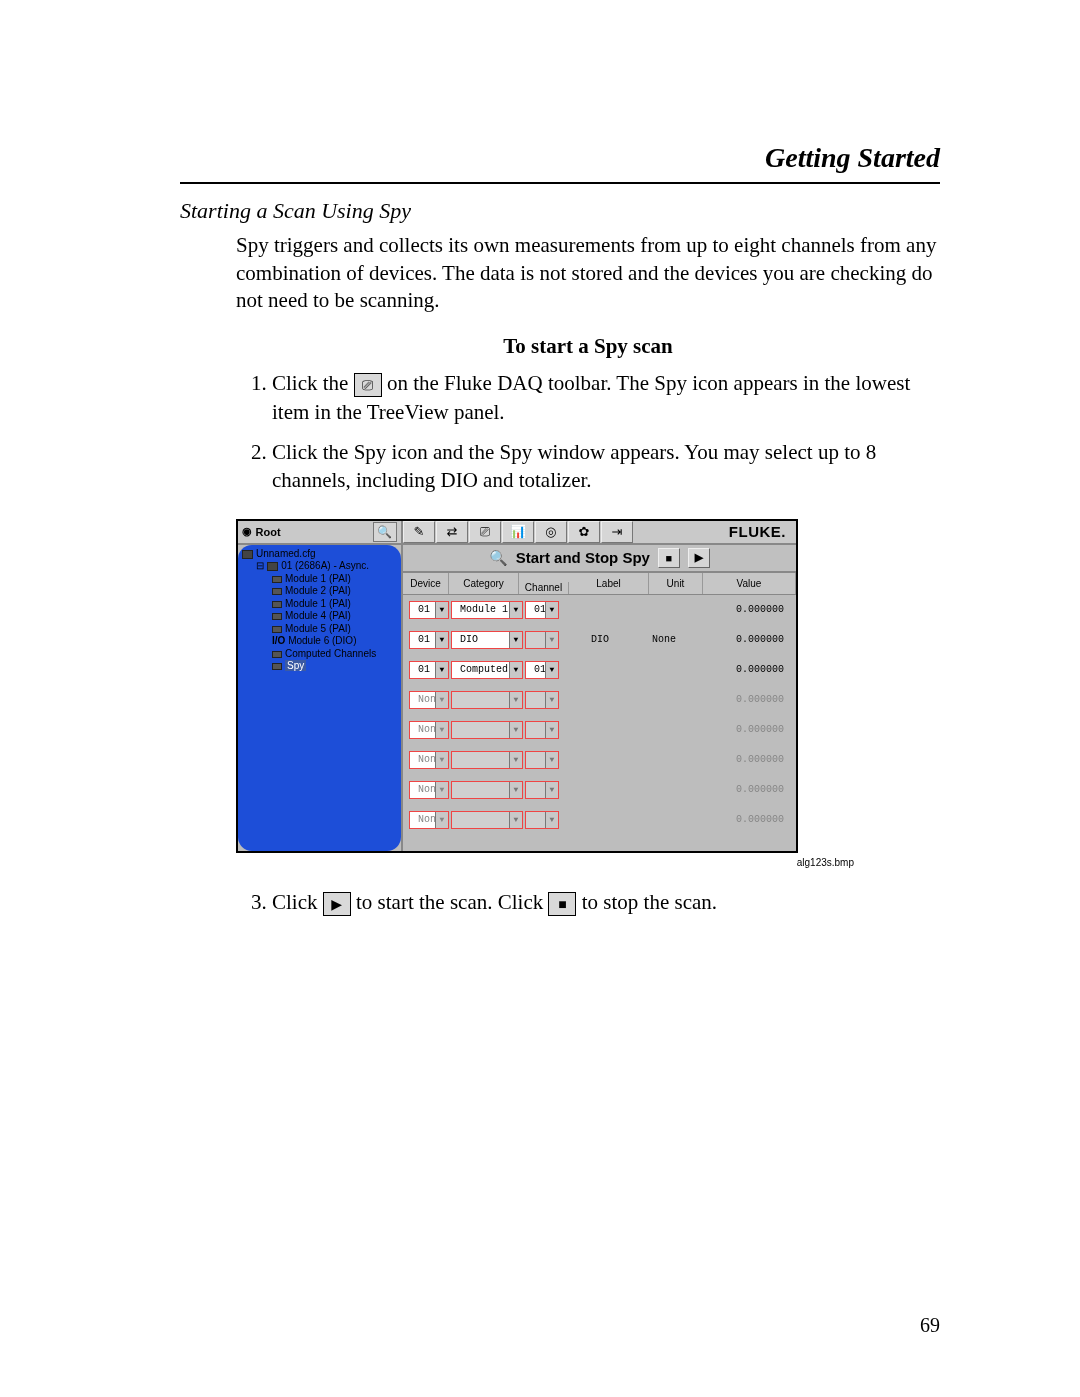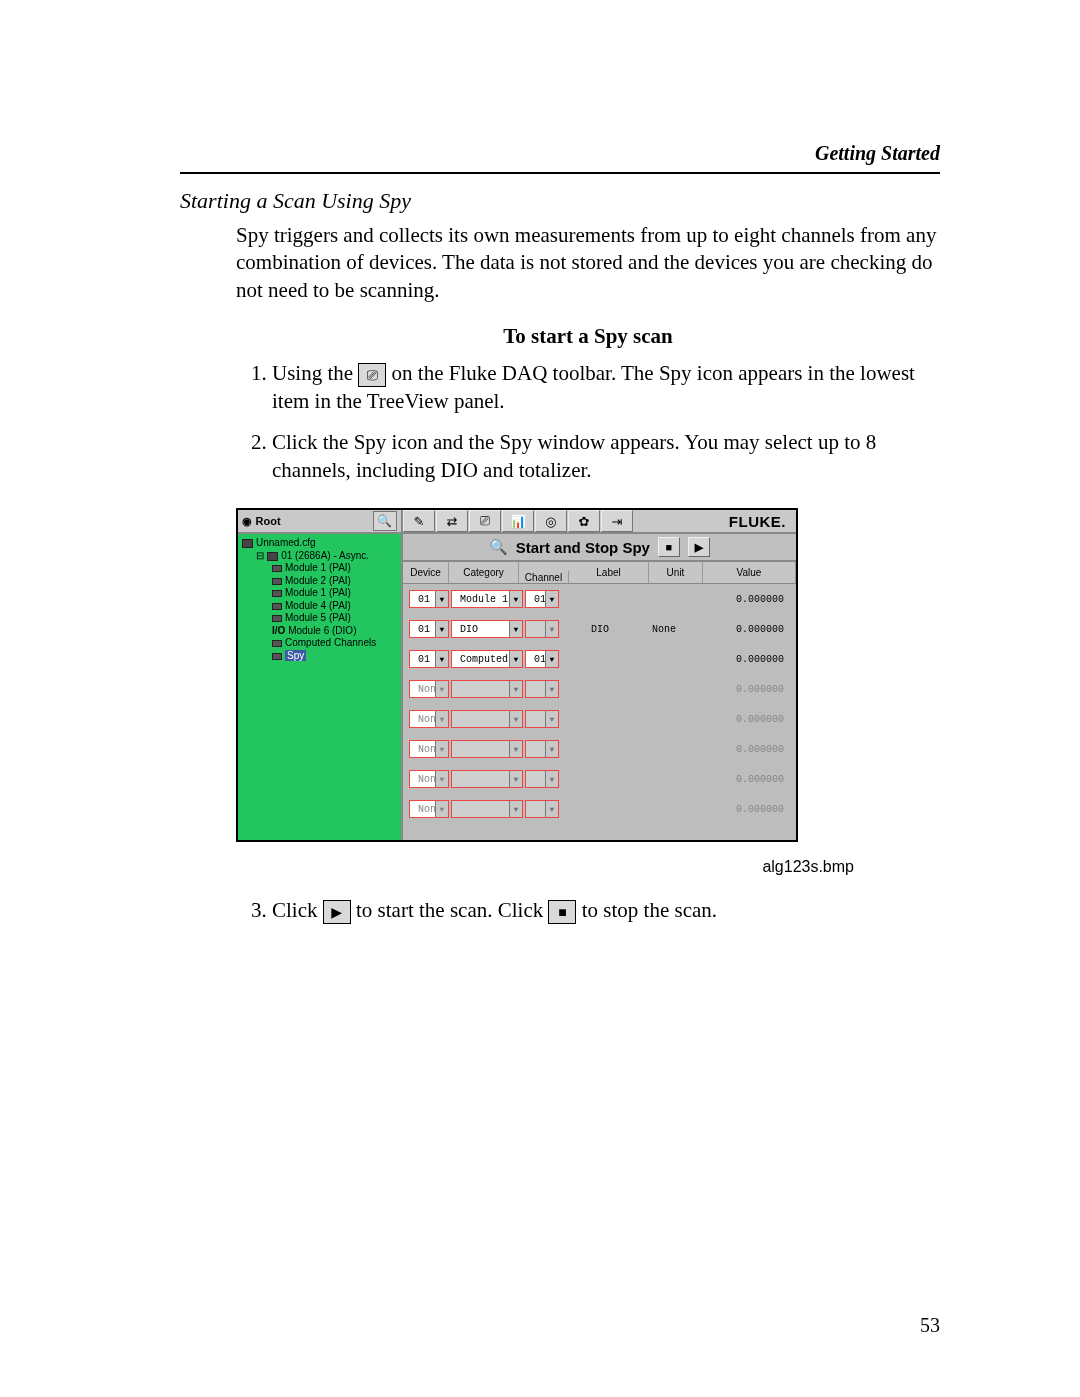--- a/index.html
+++ b/index.html
@@ -10,21 +10,21 @@
     color: #000;
     width: 1080px;
     height: 1397px;
     position: relative;
   }
   .page {
     padding: 140px 140px 60px 180px;
   }
   .hdr {
     text-align: right;
-    font-size: 20px;
+    font-size: 28px;
     line-height: 1.3;
     margin-bottom: 0;
   }
   .hdr-top { font-style: italic; font-weight: bold; }
   .hdr-sub { font-style: italic; }
   .rule {
     border-top: 2px solid #000;
     margin: 6px 0 14px 0;
   }
   .sect {
@@ -79,25 +79,26 @@
   .magnifier {
     margin-left: auto;
     width: 24px; height: 20px;
     border: 1px solid #777;
     background: #d6d6d6;
     display:flex;align-items:center;justify-content:center;
     font-size:12px;
   }
   .tree-body {
     flex: 1;
-    background: #22c55e;
+    background: #1d4ed8;
     font-size: 10px;
     line-height: 1.25;
     padding: 3px 3px 3px 4px;
     overflow: hidden;
+    border-radius: 14px;
   }
   .tree-body .node { white-space: nowrap; }
   .tree-body .n0 { padding-left: 0; }
   .tree-body .n1 { padding-left: 14px; }
   .tree-body .n2 { padding-left: 30px; }
   .tree-ico { display:inline-block; width:11px;height:9px;background:#444;margin-right:3px;border:1px solid #222;vertical-align:middle;}
   .tree-ico.sm{width:10px;height:7px;background:#555;}
   .tree-sel{background:#3b5aa3;color:#fff;padding:0 2px;}
 
   .right-col { flex:1; display:flex; flex-direction:column; }
@@ -178,23 +179,23 @@
     font-size:8px;
   }
   .dd-dev{width:40px;} .dd-cat{width:72px;} .dd-chan{width:34px;}
   .lab{width:78px;text-align:center;}
   .unit{width:50px;text-align:center;}
   .val{flex:1;text-align:right;padding-right:6px;}
   .dim{color:#868686;}
 
   .caption {
     text-align:right;
-    font-size:16px;
+    font-size:10px;
     font-family: Arial, sans-serif;
-    margin: 16px 0 20px 0;
+    margin: 4px 0 20px 0;
     width:618px;
   }
   .page-num {
     position:absolute;
     bottom:60px; right:140px;
     font-size:20px;
   }
 </style>
 </head>
 <body>
@@ -208,21 +209,21 @@
 
   <div class="sect">Starting a Scan Using Spy</div>
 
   <div class="body-indent">
     <div class="intro">Spy triggers and collects its own measurements from up to eight channels from any combination of devices. The data is not stored and the devices you are checking do not need to be scanning.</div>
 
     <div class="sub-head">To start a Spy scan</div>
 
     <ol class="steps">
       <li>
-        <span>Using the </span><span class="inline-btn">⎚</span><span> on the Fluke DAQ toolbar. The Spy icon appears in the lowest item in the TreeView panel.</span>
+        <span>Click the </span><span class="inline-btn">⎚</span><span> on the Fluke DAQ toolbar. The Spy icon appears in the lowest item in the TreeView panel.</span>
       </li>
       <li>Click the Spy icon and the Spy window appears. You may select up to 8 channels, including DIO and totalizer.</li>
     </ol>
   </div>
 
   <div class="shot-wrap">
     <div class="win">
       <div class="tree-col">
         <div class="root-bar">
           <span>◉</span>
@@ -367,13 +368,13 @@
   <div class="body-indent">
     <ol class="steps" start="3">
       <li>
         <span>Click </span><span class="inline-btn tri">▶</span><span> to start the scan. Click </span><span class="inline-btn tri">■</span><span> to stop the scan.</span>
       </li>
     </ol>
   </div>
 
 </div>
 
-<div class="page-num">53</div>
+<div class="page-num">69</div>
 
 </body></html>

